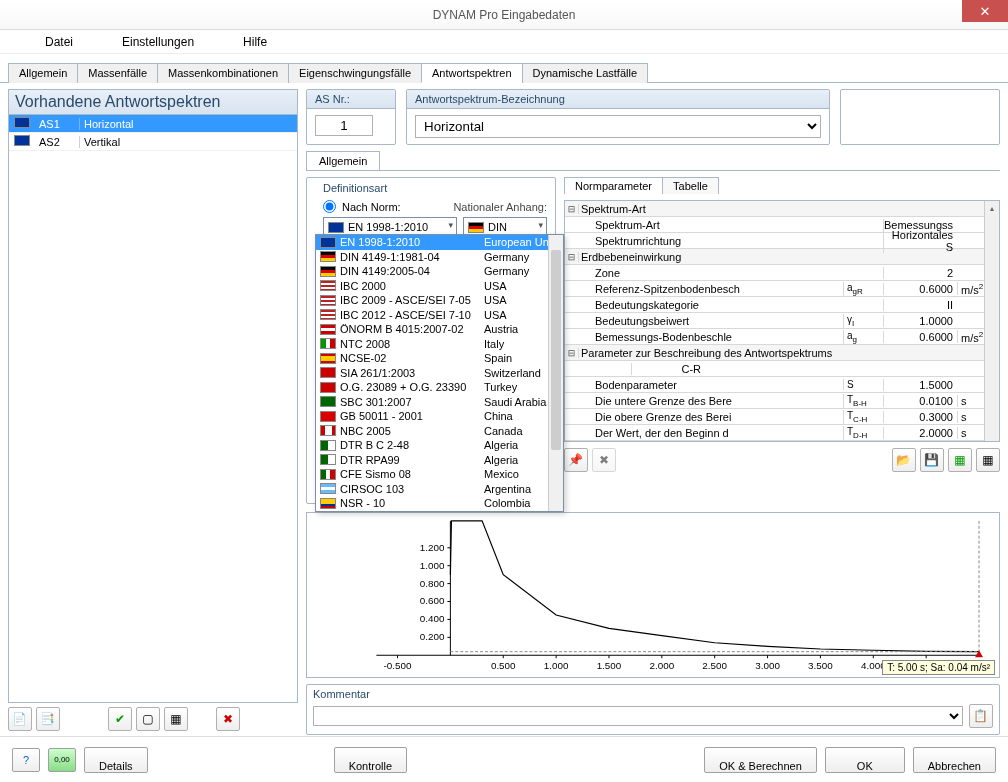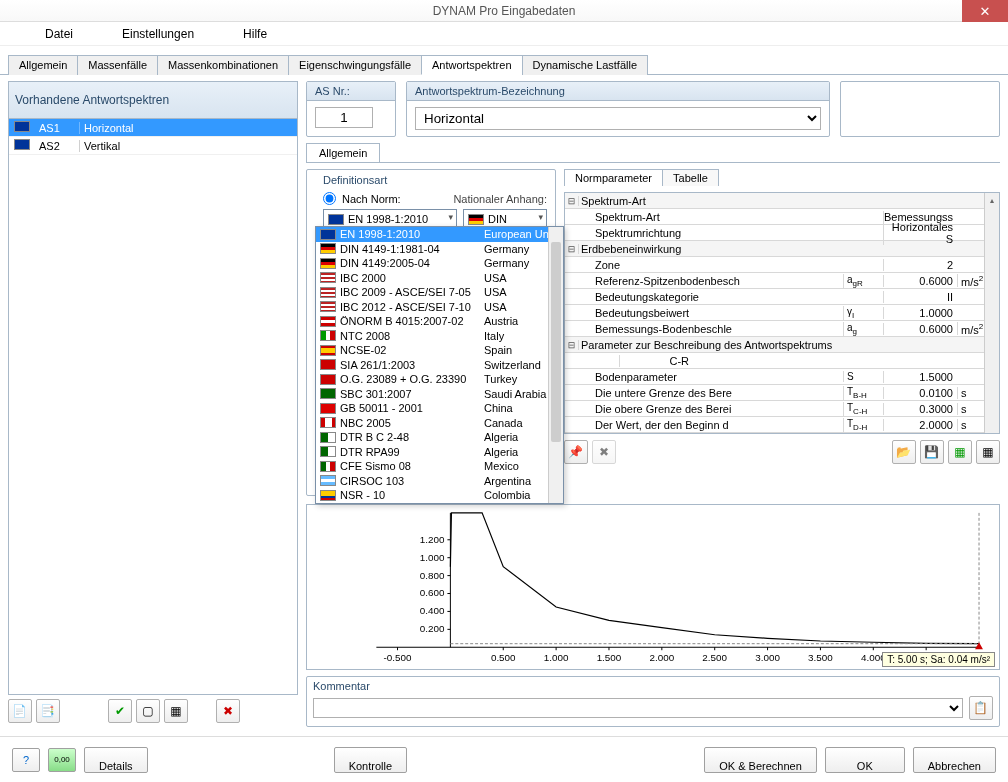--- a/index.html
+++ b/index.html
@@ -1,27 +1,27 @@
 <!DOCTYPE html>
 <html><head>
 <meta charset="utf-8">
 <style>
 * { box-sizing: border-box; margin: 0; padding: 0; }
 body { font-family: "Segoe UI", Tahoma, sans-serif; font-size: 11px; background: #fff; color: #000; width: 1008px; height: 782px; overflow: hidden; position: relative; }
-.titlebar { height: 22px; background: linear-gradient(#fff, #f8f8f8); display: flex; align-items: center; justify-content: center; position: relative; border-bottom: 1px solid #ddd; }
+.titlebar { height: 30px; background: linear-gradient(#fff, #f8f8f8); display: flex; align-items: center; justify-content: center; position: relative; border-bottom: 1px solid #ddd; }
 .titlebar-title { color: #555; font-size: 12px; }
 .close-btn { position: absolute; right: 0; top: 0; width: 46px; height: 22px; background: #c8504f; color: #fff; display: flex; align-items: center; justify-content: center; font-size: 13px; cursor: pointer; }
 .menubar { height: 24px; background: #fff; display: flex; align-items: center; padding: 0 8px; gap: 4px; font-size: 12px; border-bottom: 1px solid #eee; }
 .menubar span { padding: 2px 8px; cursor: pointer; margin-left: 29px; }
 .tabbar { display: flex; border-bottom: 1px solid #a8b8c8; padding-left: 8px; margin-top: 8px; }
 .tab { padding: 3px 10px; border: 1px solid #a8b8c8; border-bottom: none; margin-right: -1px; background: #f0f0f0; cursor: pointer; font-size: 11px; position: relative; top: 1px; }
 .tab.active { background: #fff; border-bottom: 1px solid #fff; }
 .main-area { display: flex; padding: 6px 8px 0 8px; gap: 8px; height: 652px; }
 .left-panel { width: 290px; display: flex; flex-direction: column; }
-.panel-header { background: linear-gradient(#e8f0f8, #d8e4f0); border: 1px solid #a8b8c8; padding: 11px 6px; color: #2a4a6a; font-size: 12px; }
+.panel-header { background: linear-gradient(#e8f0f8, #d8e4f0); border: 1px solid #a8b8c8; padding: 3px 6px; color: #2a4a6a; font-size: 16px; }
 .list-box { flex: 1; border: 1px solid #a8b8c8; border-top: none; background: #fff; position: relative; }
 .list-row { display: flex; height: 18px; align-items: center; border-bottom: 1px solid #f0f0f0; }
 .list-row.selected { background: #3399ff; color: #fff; }
 .list-cell-icon { width: 26px; text-align: center; }
 .list-cell-code { width: 44px; padding-left: 4px; }
 .list-cell-name { flex: 1; padding-left: 4px; border-left: 1px solid #d0d0d0; }
 .list-row.selected .list-cell-name { color: #fff; border-left-color: rgba(255,255,255,0.3); }
 .left-toolbar { display: flex; gap: 4px; padding: 4px 0; }
 .tbtn { width: 24px; height: 24px; border: 1px solid #b0b0b0; background: linear-gradient(#fff,#eee); border-radius: 2px; cursor: pointer; display: flex; align-items: center; justify-content: center; font-size: 12px; }
 .right-panel { flex: 1; display: flex; flex-direction: column; gap: 6px; }
@@ -68,21 +68,21 @@
 .dd-scrollbar { position: absolute; right: 0; top: 0; bottom: 0; width: 15px; background: #f0f0f0; border-left: 1px solid #ccc; }
 .dd-scroll-thumb { position: absolute; top: 15px; left: 2px; right: 2px; height: 200px; background: #cdcdcd; border-radius: 2px; }
 .norm-panel { flex: 1; display: flex; flex-direction: column; gap: 6px; }
 .norm-tabs { display: flex; }
 .norm-tab { padding: 2px 10px; border: 1px solid #a8b8c8; border-bottom: none; margin-right: -1px; background: #f8f8f8; font-size: 11px; }
 .norm-tab.active { background: #fff; }
 .prop-grid { border: 1px solid #a8b8c8; background: #fff; font-size: 11px; flex-shrink: 0; position: relative; }
 .pg-row { display: flex; border-bottom: 1px solid #d8d8d8; height: 16px; align-items: center; }
 .pg-exp { width: 14px; text-align: center; color: #555; font-size: 9px; border-right: 1px solid #d8d8d8; }
 .pg-label { flex: 1; padding-left: 4px; white-space: nowrap; overflow: hidden; }
-.pg-sym { width: 40px; border-left: 1px solid #d8d8d8; padding-left: 3px; font-size: 10px; }
+.pg-sym { width: 40px; border-left: 1px solid #d8d8d8; padding-left: 3px; font-size: 10px; margin-left: 12px; }
 .pg-val { width: 74px; border-left: 1px solid #d8d8d8; text-align: right; padding-right: 4px; }
 .pg-unit { width: 42px; border-left: 1px solid #d8d8d8; padding-left: 3px; }
 .pg-hdr { background: #f5f5f5; }
 .pg-row.group .pg-label { padding-left: 2px; }
 .pg-row.indent .pg-label { padding-left: 16px; }
 .pg-scroll { position: absolute; right: 0; top: 0; bottom: 0; width: 15px; background: #f0f0f0; border-left: 1px solid #ccc; }
 .pg-scroll .arr { height: 14px; display: flex; align-items: center; justify-content: center; font-size: 8px; color: #666; }
 .pg-toolbar { display: flex; gap: 4px; justify-content: space-between; }
 .pg-toolbar .grp { display: flex; gap: 4px; }
 .chart-area { border: 1px solid #a8b8c8; height: 166px; background: #fff; position: relative; margin-top: 2px; }

